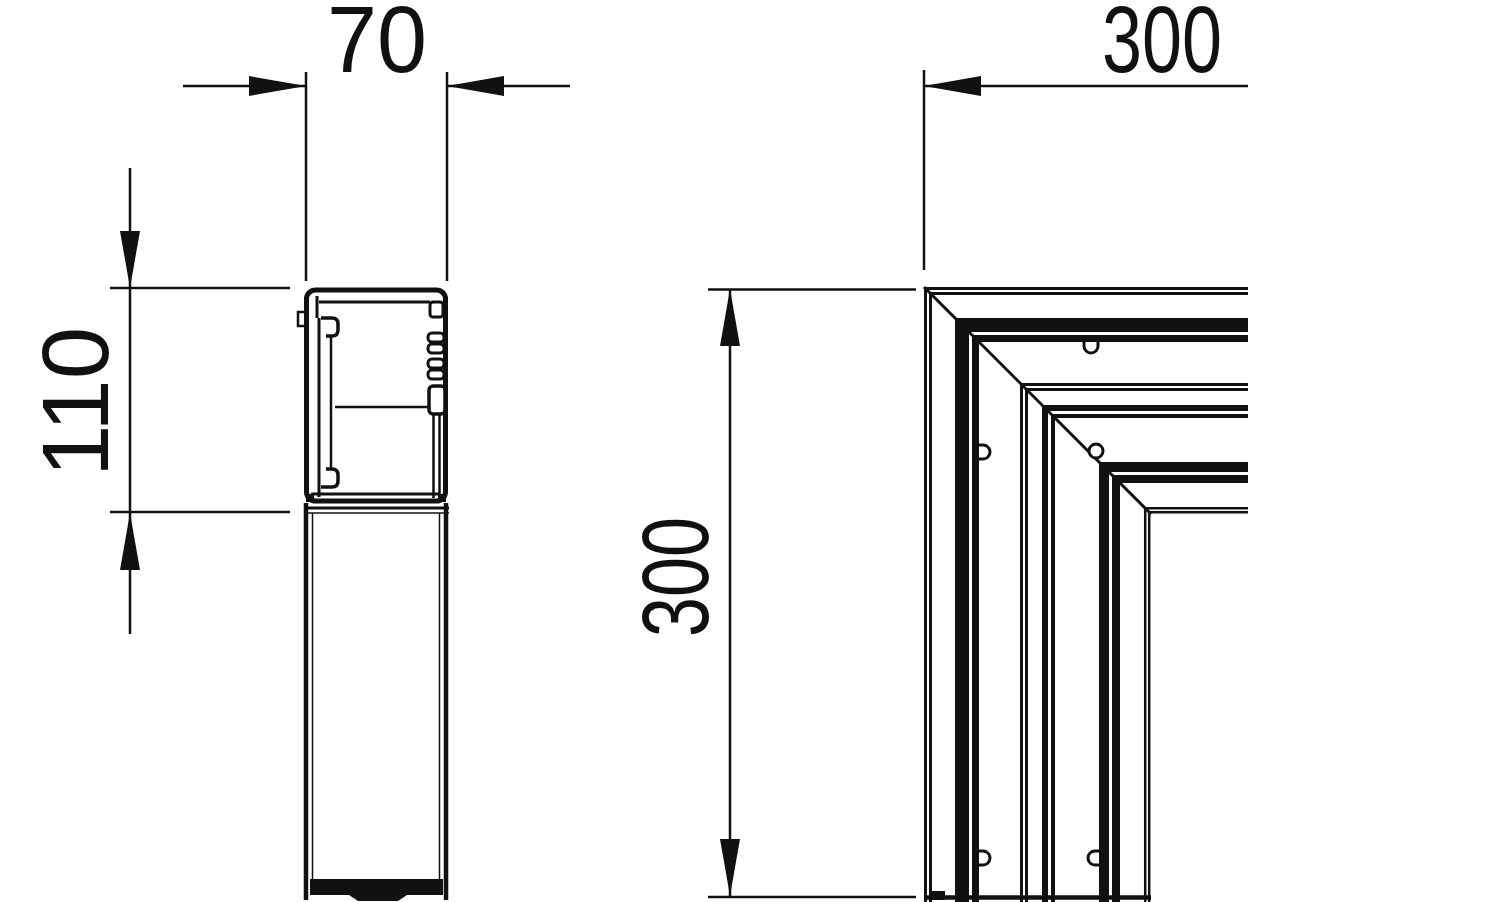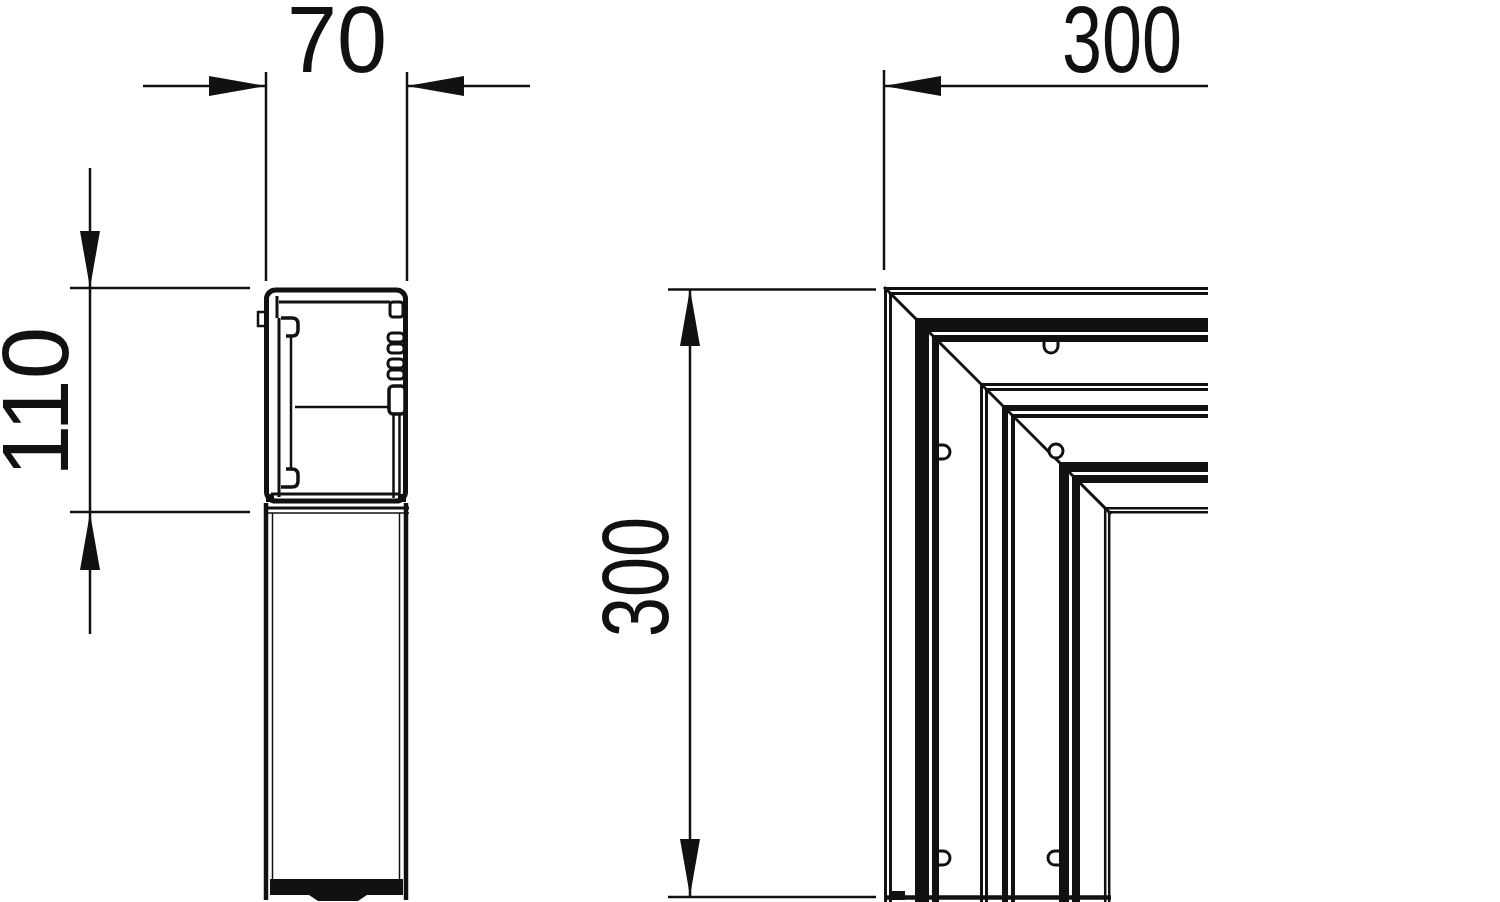--- a/index.html
+++ b/index.html
@@ -1,17 +1,17 @@
 <!DOCTYPE html>
 <html style="--ink: #111111; --paper: #ffffff;"><head>
 <meta charset="utf-8">
 <style>
   :root { --ink:#111111; --paper:#ffffff; }
   html,body { margin:0; padding:0; background:var(--paper); }
-  .sheet { position:relative; width:1208px; height:902px; background:var(--paper); overflow:hidden; }
+  .sheet { position:relative; width:1208px; height:902px; background:var(--paper); overflow:hidden;padding-left:40px; }
   svg { display:block; }
   .ln  { stroke:var(--ink); fill:none; stroke-linecap:butt; }
   .s15 { stroke-width:1.5; }
   .s25 { stroke-width:2.5; }
   .s3  { stroke-width:3; }
   .s35 { stroke-width:3.5; }
   .s45 { stroke-width:4.5; }
   .s5  { stroke-width:5; }
   .w14 { stroke-width:14; }
   .w7  { stroke-width:7; }

